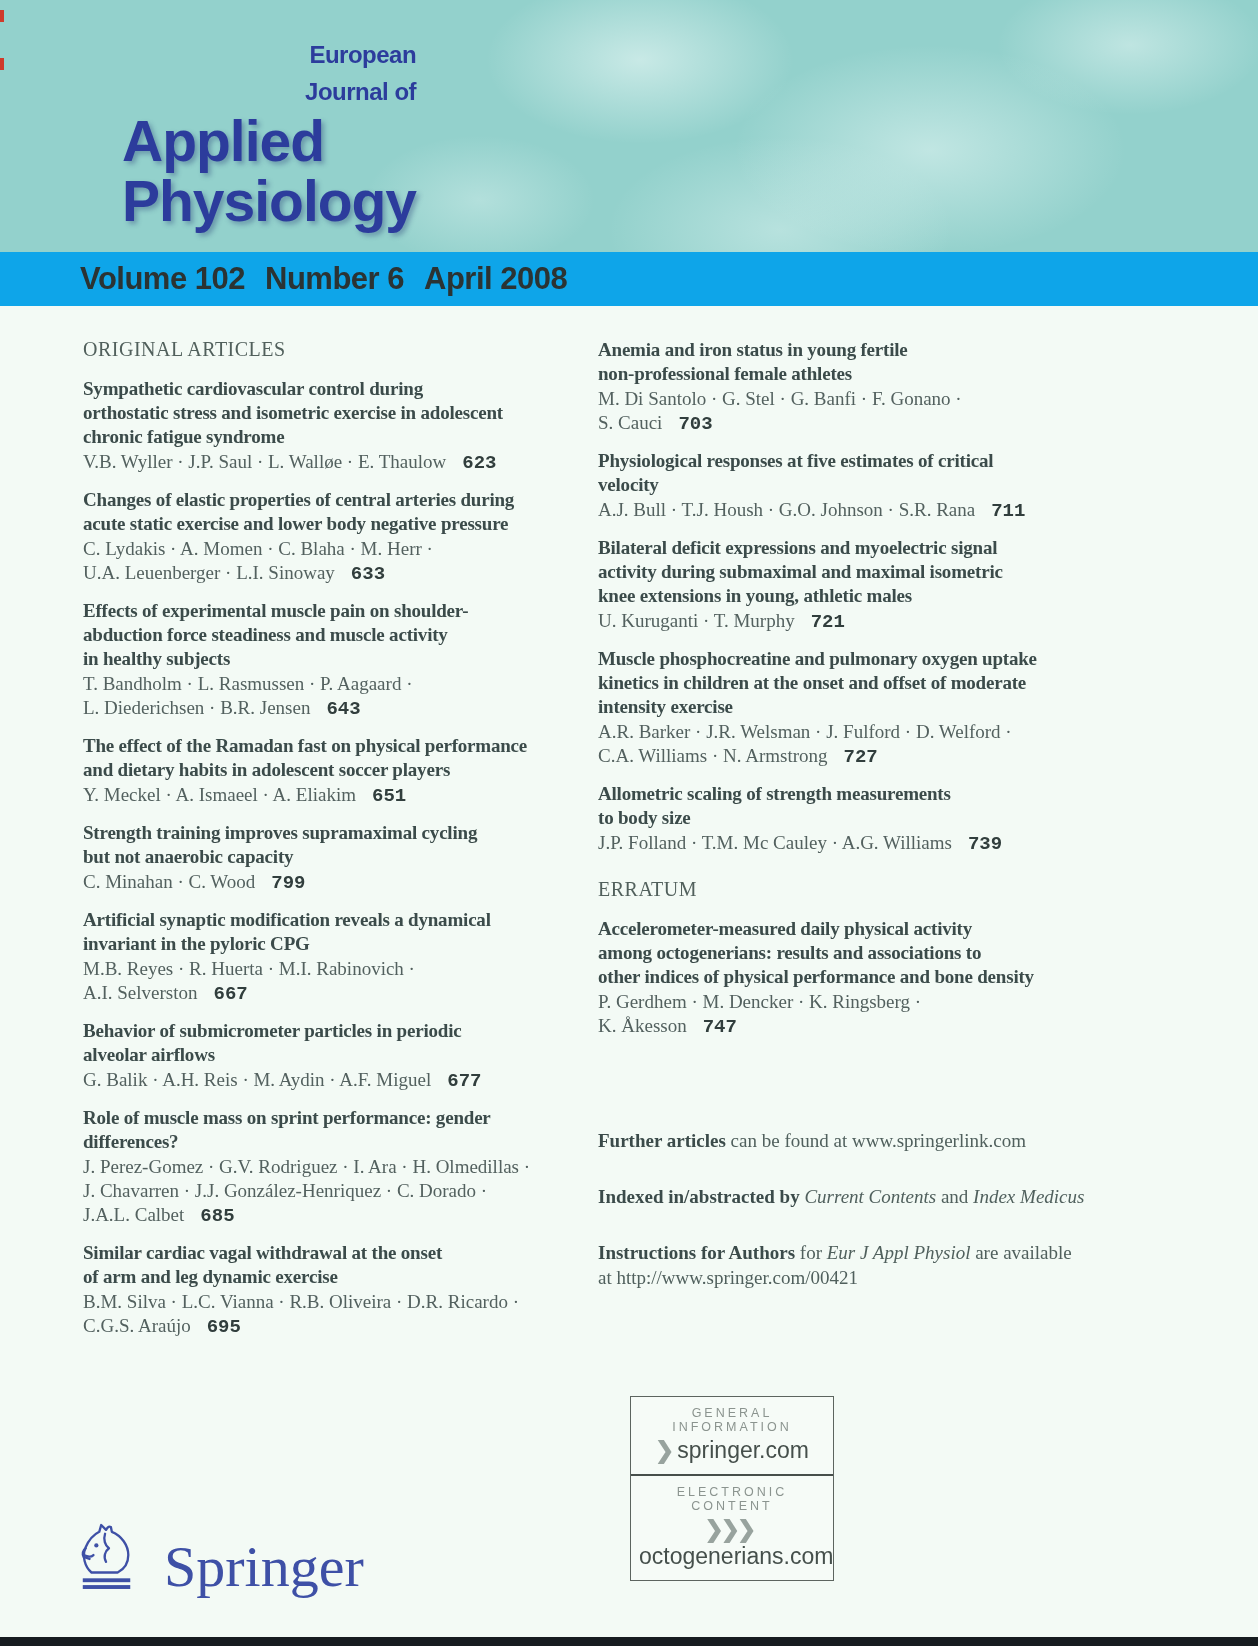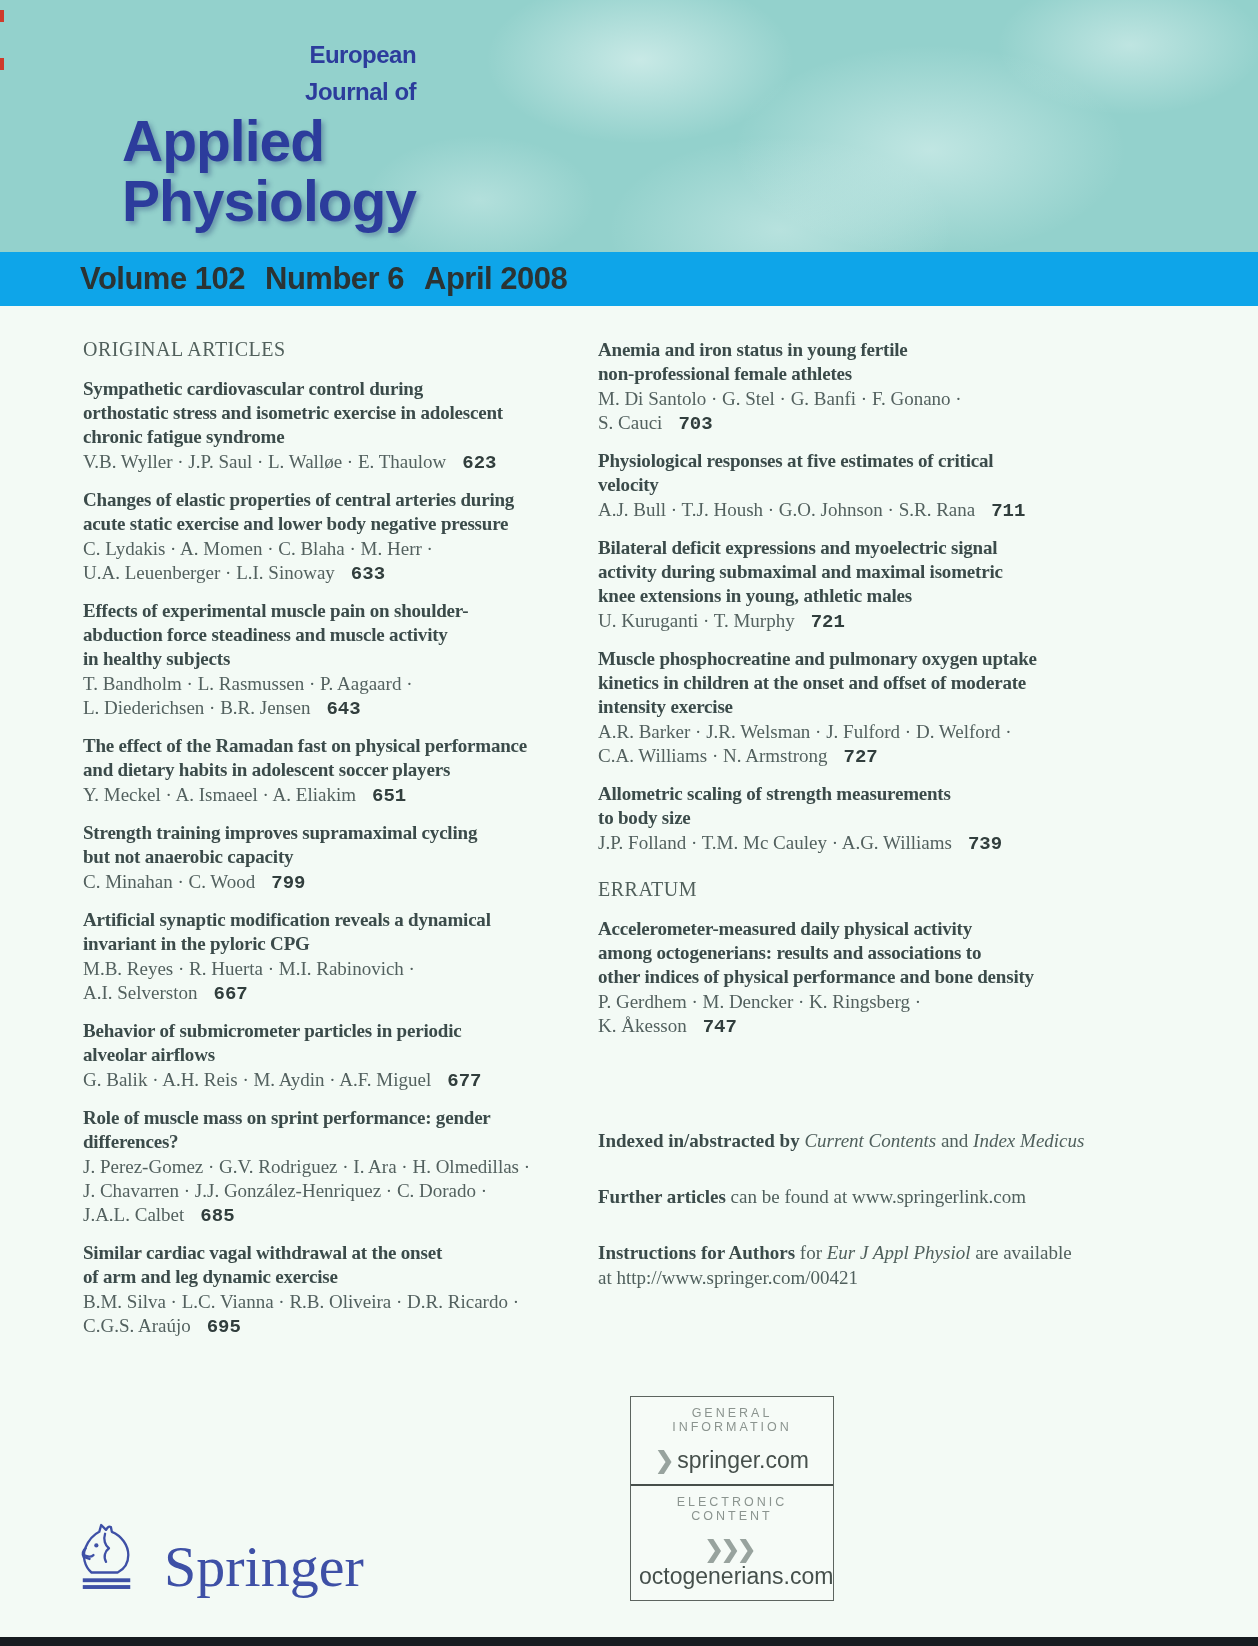--- a/index.html
+++ b/index.html
@@ -66,21 +66,21 @@
   .note i{color:#50605d;}
   
   .info-boxes{
     position:absolute;left:630px;top:1396px;width:202px;
     border:1px solid #5c645f;background:#f6fbf7;
     font-family:"Liberation Sans", sans-serif;
   }
   .info-box{padding:9px 8px 10px;text-align:center;}
   .info-box + .info-box{border-top:2px solid #474f4b;}
   .info-label{font-size:12.5px;letter-spacing:3px;color:#8b948f;}
-  .info-link{font-size:23px;color:#454f4b;margin-top:13px;}
+  .info-link{font-size:23px;color:#454f4b;margin-top:3px;}
   .chev{color:#98a39e;font-weight:bold;letter-spacing:-3px;margin-right:6px;}
   
   .springer{position:absolute;left:76px;top:1520px;display:flex;align-items:flex-end;}
   .horse{width:62px;height:74px;}
   .springer-word{
     font-family:"Liberation Serif", serif;
     font-size:58px;color:#3e50a6;margin-left:26px;line-height:0.95;
   }
   
   .bottom-bar{position:absolute;left:0;bottom:0;width:1258px;height:9px;background:#171c20;}
@@ -205,24 +205,24 @@
 among octogenerians: results and associations to
 other indices of physical performance and bone density</div>
           <div class="article-authors">P. Gerdhem · M. Dencker · K. Ringsberg ·
 K. Åkesson<span class="page-num">747</span></div>
         </div>
       </div>
   </div>
 
   <div class="notes">
     <div class="note">
+      <b>Further articles</b><span> can be found at www.springerlink.com</span>
+    </div>
+    <div class="note">
       <b>Indexed in/abstracted by</b><span> </span><i>Current Contents</i><span> and </span><i>Index Medicus</i>
-    </div>
-    <div class="note">
-      <b>Further articles</b><span> can be found at www.springerlink.com</span>
     </div>
     <div class="note">
       <b>Instructions for Authors</b><span> for </span><i>Eur J Appl Physiol</i><span> are available</span><br>
       <span>at http://www.springer.com/00421</span>
     </div>
   </div>
 
   <div class="info-boxes">
     <div class="info-box">
       <div class="info-label">GENERAL INFORMATION</div>

